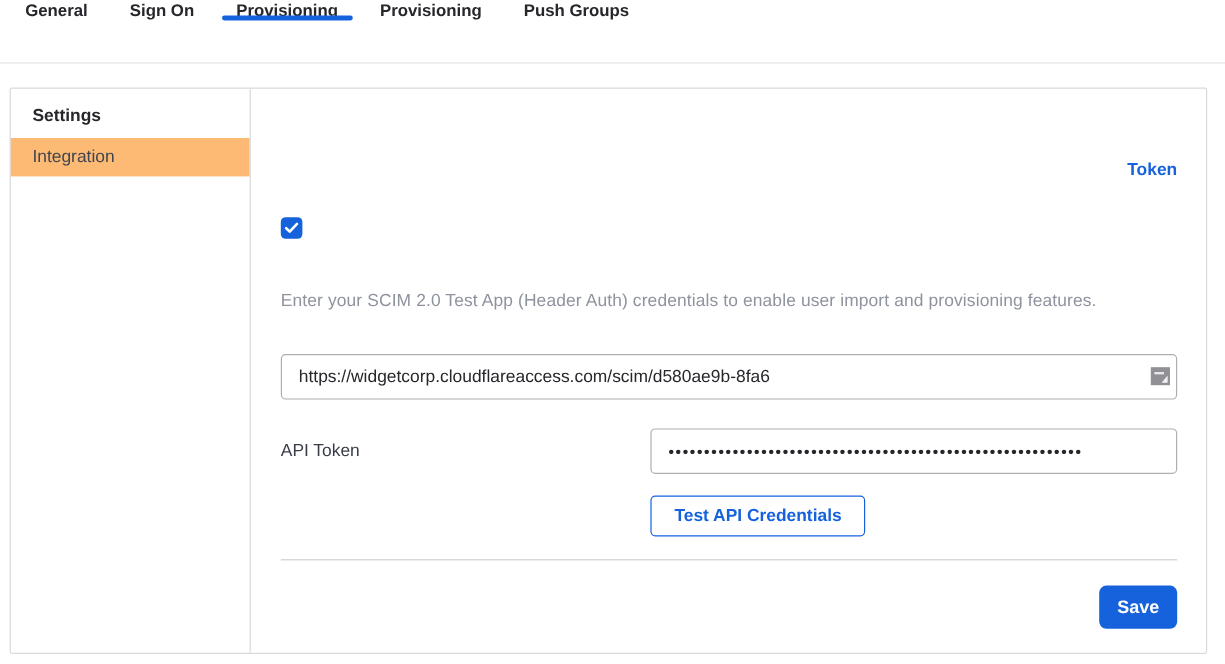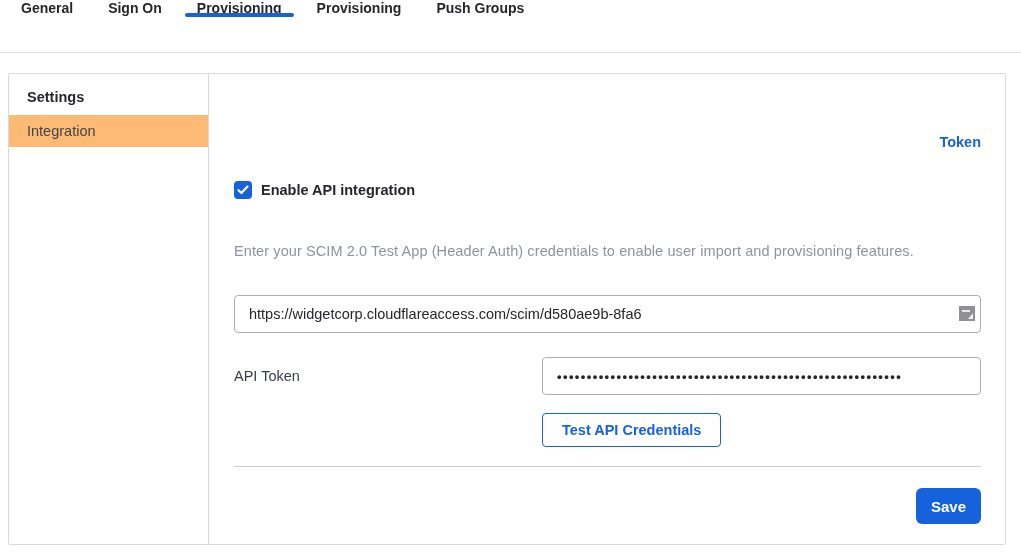--- a/index.html
+++ b/index.html
@@ -245,21 +245,20 @@
     <div class="cancel-row">
       <a class="cancel-link">Token</a>
     </div>
 
     <div class="checkbox-row">
       <span class="checkbox">
         <svg width="12" height="10" viewBox="0 0 12 10" aria-hidden="true">
           <path d="M1.5 5.2 L4.4 8 L10.5 1.6" fill="none" stroke="#ffffff" stroke-width="2.2" stroke-linecap="round" stroke-linejoin="round"></path>
         </svg>
       </span>
-      <span class="checkbox-label">Enable API integration</span>
     </div>
 
     <p class="description">Enter your SCIM 2.0 Test App (Header Auth) credentials to enable user import and provisioning features.</p>
 
     <div class="form-row first">
       <div class="input-wrap">
         <input type="text" class="text-input" value="https://widgetcorp.cloudflareaccess.com/scim/d580ae9b-8fa6" style="">
         <span class="overflow-artifact"></span>
       </div>
     </div>

